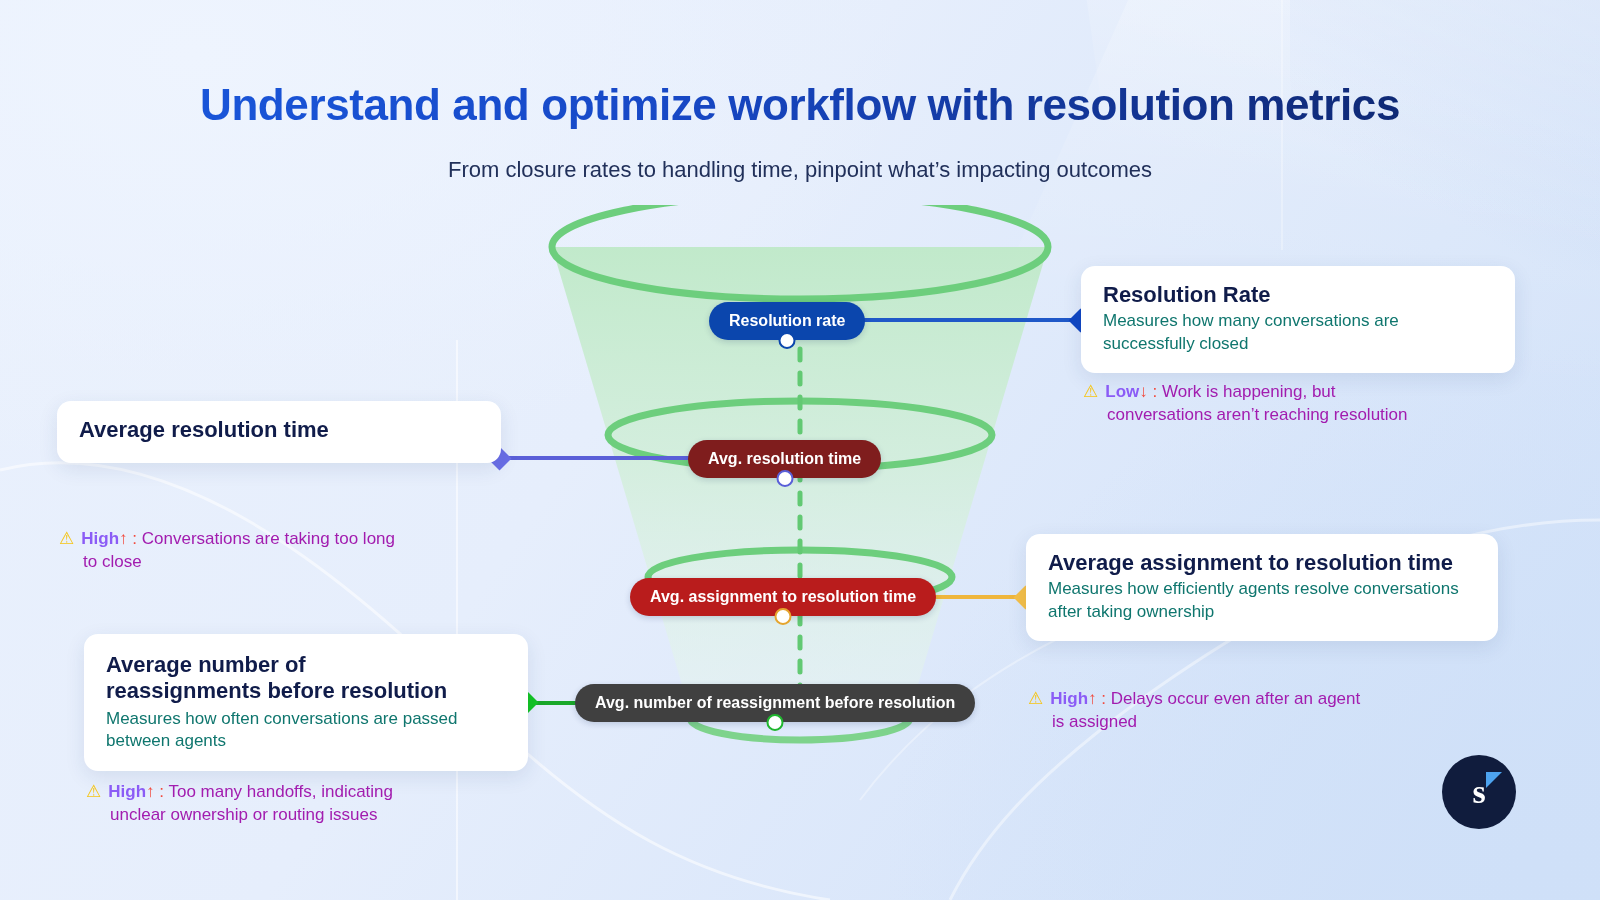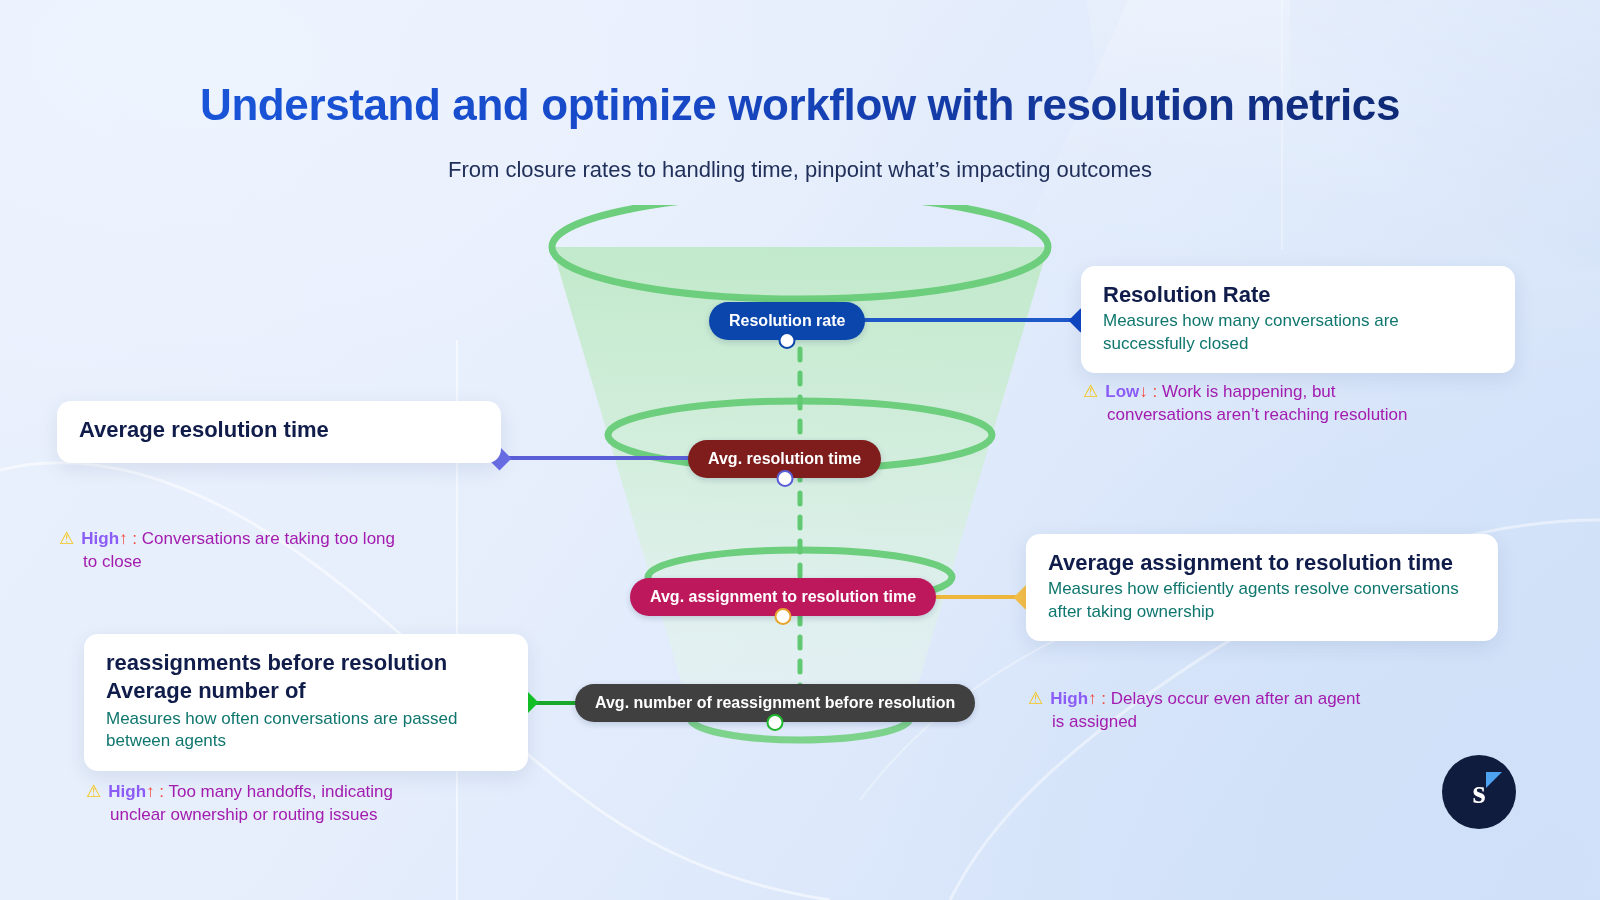--- a/index.html
+++ b/index.html
@@ -67,21 +67,21 @@
     font-size:16px;white-space:nowrap;padding:0 20px;
     box-shadow:0 2px 6px rgba(16,40,90,.18);
   }
   .pill .node{
     position:absolute;left:50%;bottom:-9px;transform:translateX(-50%);
     width:17px;height:17px;border-radius:50%;background:#fff;
     border:2px solid currentColor;box-sizing:border-box;
   }
   #pill-res-rate{left:709px;top:302px;background:#0b46ad;color:#0b46ad;}
   #pill-avg-res{left:688px;top:440px;background:#7f1d1d;color:#5a5fd8;}
-  #pill-assign{left:630px;top:578px;background:#be185d;color:#e5a52e;justify-content:center;}
+  #pill-assign{left:630px;top:578px;background:#b91c1c;color:#e5a52e;justify-content:center;}
   #pill-reassign{left:575px;top:684px;background:#404040;color:#1fb62e;}
   .pill span.lbl{color:#fff;position:relative;z-index:2;}
 
   
   .card{
     position:absolute;background:#fff;border-radius:14px;
     padding:16px 22px 18px 22px;box-sizing:border-box;
     box-shadow:0 6px 20px rgba(26,56,112,.10);
   }
   .card h3{margin:0 0 2px 0;font-size:22px;font-weight:bold;color:#101c4a;line-height:1.2;}
@@ -215,22 +215,22 @@
 
   <div class="conn" style="left:528px;top:701px;width:55px;background:#1aa82a;"></div>
   <div class="dia" style="left:518px;top:694px;background:#12c423;"></div>
 
   <div class="pill" id="pill-reassign">
     <span class="lbl">Avg. number of reassignment before resolution</span>
     <span class="node"></span>
   </div>
 
   <div class="card" style="left:84px;top:634px;width:444px;padding-top:18px;">
+    <h3>Average number of</h3>
     <h3 style="margin-top:-2px;">reassignments before resolution</h3>
-    <h3>Average number of</h3>
     <p style="margin-top:3px;">Measures how often conversations are passed between agents</p>
   </div>
 
   <div class="warn" style="left:86px;top:781px;width:450px;">
     <span class="tri">⚠</span><span class="lvl">High</span><span class="arrow">↑</span>
     <span class="colon">:</span>
     <span class="txt">Too many handoffs, indicating</span>
     <span class="ind txt">unclear ownership or routing issues</span>
   </div>
 

